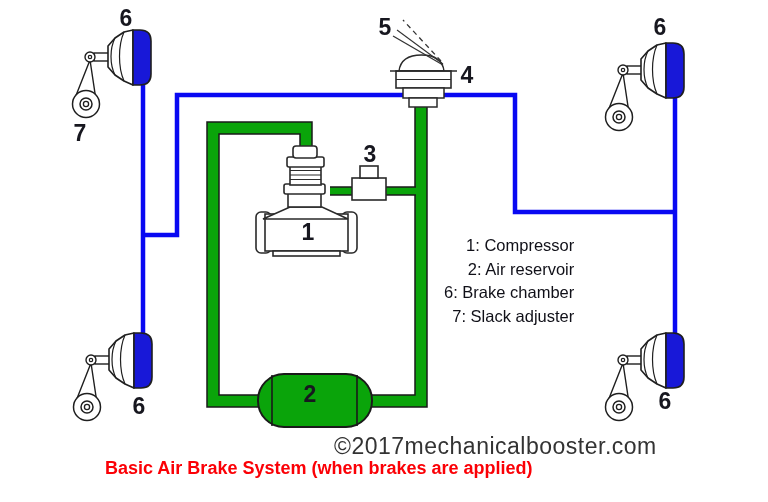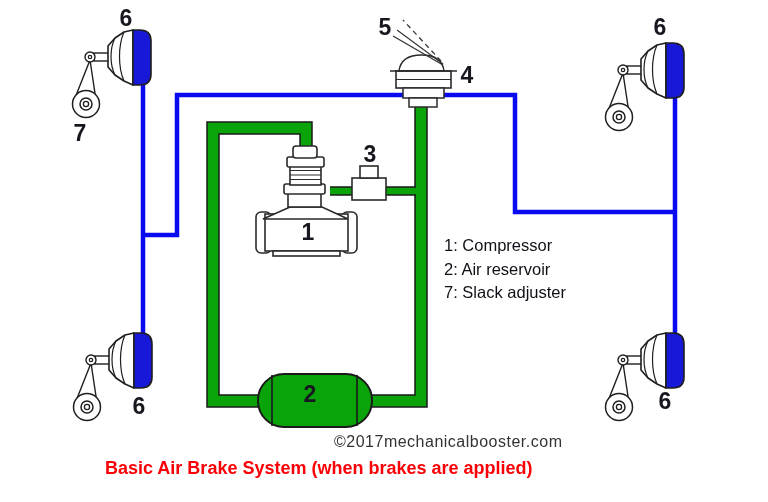--- a/index.html
+++ b/index.html
@@ -7,24 +7,24 @@
     position:relative;width:768px;height:502px;background:#ffffff;overflow:hidden;
     font-family:"Liberation Sans", sans-serif;
   }
   .diagram-svg{position:absolute;left:0;top:0;}
   .num-label{
     position:absolute;width:26px;height:26px;line-height:26px;text-align:center;
     font-size:23px;font-weight:600;color:#17171f;
   }
   .legend{
     position:absolute;left:444px;top:234px;color:#101018;
-    font-size:16.5px;line-height:23.5px;font-weight:500;
+    font-size:16.5px;line-height:23.5px;font-weight:500;text-align:right;
   }
   .copyright{
-    position:absolute;left:334px;top:433px;font-size:16px;color:#333333;
+    position:absolute;left:334px;top:433px;font-size:23px;color:#333333;
     letter-spacing:0.5px;
   }
   .title{
     position:absolute;left:90px;top:458px;font-size:18px;font-weight:bold;
     color:#fb0006;white-space:nowrap;margin-left:15px;
   }
 </style>
 </head>
 <body>
 
@@ -117,19 +117,20 @@
   <div class="num-label" style="left:652px;top:388px;">6</div>
   <div class="num-label" style="left:295px;top:219px;">1</div>
   <div class="num-label" style="left:297px;top:381px;">2</div>
   <div class="num-label" style="left:357px;top:141px;">3</div>
   <div class="num-label" style="left:454px;top:62px;">4</div>
   <div class="num-label" style="left:372px;top:14px;">5</div>
 
   <div class="legend">
     <div>1: Compressor</div>
     <div>2: Air reservoir</div>
+    <div>6: Brake chamber</div>
     <div>7: Slack adjuster</div>
   </div>
 
   <div class="copyright">©2017mechanicalbooster.com</div>
   <div class="title" style="color: rgb(251, 0, 6);">Basic Air Brake System (when brakes are applied)</div>
 
 </div>
 
 </body></html>

